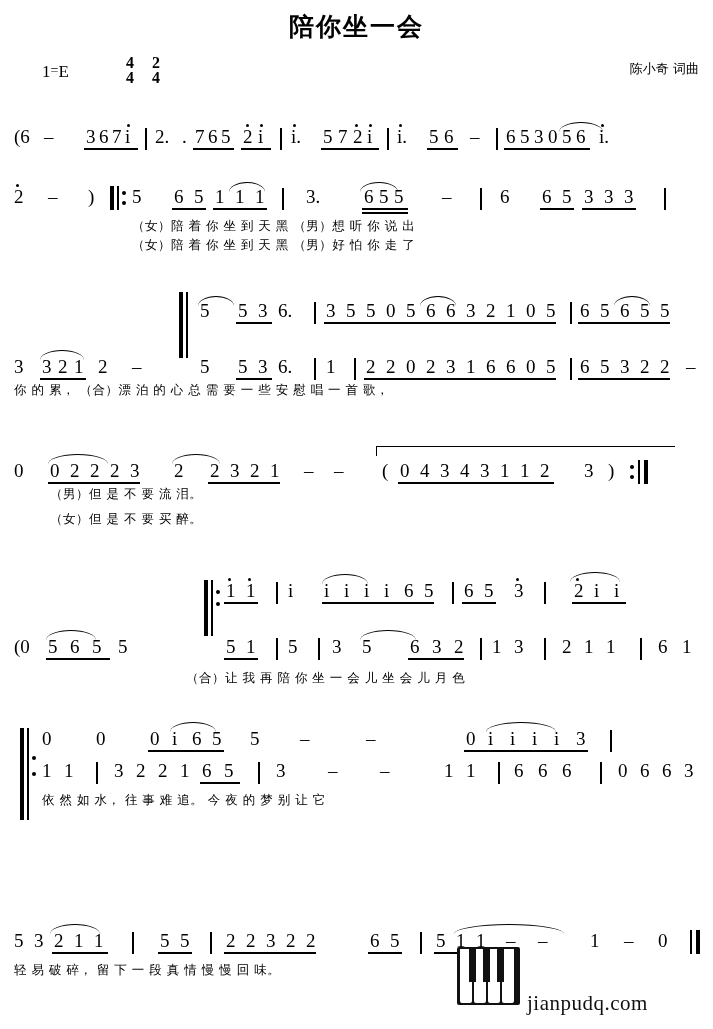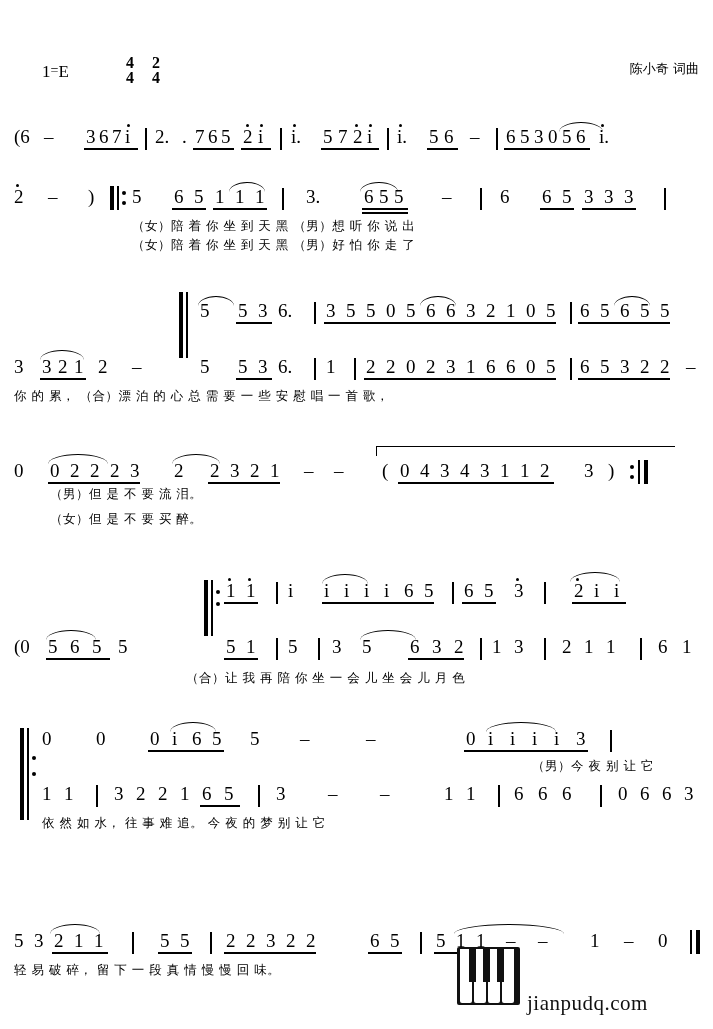--- a/index.html
+++ b/index.html
@@ -216,20 +216,21 @@
     color: #111;
     font-family: "Liberation Serif", serif;
     letter-spacing: 0.5px;
   }
 </style>
 </head>
 <body>
 
 <div class="page">
 
+  <div class="title">陪你坐一会</div>
 
 
   <div class="credits-block">
     <div class="line1">陈小奇 词曲</div>
   </div>
 
   <div class="keysig">
     <span>1</span><span class="eq">=</span><span>E</span>
   </div>
 
@@ -422,21 +423,21 @@
       <span class="bar" style="left:556px; top:2px;"></span>
 
       <span class="n" style="left:566px;">6</span>
       <span class="n" style="left:586px;">5</span>
       <span class="n" style="left:606px;">3</span>
       <span class="n" style="left:626px;">2</span>
       <span class="n" style="left:646px;">2</span>
       <span class="beam" style="left:564px; top:22px; width:92px;"></span>
       <span class="n" style="left:672px;">–</span>
     </div>
-    <div class="lyr" style="margin-top:6px;">
+    <div class="lyr" style="">
       <span class="ly" style="left:0px;">你 的 累， （合）漂 泊 的 心 总 需 要 一 些 安 慰 唱 一 首 歌，</span>
     </div>
   </div>
 
   <div class="row" style="top:460px;">
     <div class="notes">
       <span class="n" style="left:0px;">0</span>
       <span class="n" style="left:36px;">0</span>
       <span class="n" style="left:56px;">2</span>
       <span class="n" style="left:76px;">2</span>
@@ -582,23 +583,20 @@
 
       <span class="n" style="left:452px;">0</span>
       <span class="n" style="left:474px;">i</span>
       <span class="n" style="left:496px;">i</span>
       <span class="n" style="left:518px;">i</span>
       <span class="n" style="left:540px;">i</span>
       <span class="n" style="left:562px;">3</span>
       <span class="beam" style="left:450px; top:22px; width:124px;"></span>
       <span class="slur" style="left:472px; top:-6px; width:70px;"></span>
       <span class="bar" style="left:596px; top:2px;"></span>
-    </div>
-    <div class="lyr" style="margin-top:4px;">
-      <span class="ly" style="left:518px;">（男）今 夜 别 让 它</span>
     </div>
     <div class="notes" style="margin-top:6px;">
       <span class="n" style="left:28px;">1</span>
       <span class="n" style="left:50px;">1</span>
       <span class="bar" style="left:82px; top:2px;"></span>
       <span class="n" style="left:100px;">3</span>
       <span class="n" style="left:122px;">2</span>
       <span class="n" style="left:144px;">2</span>
       <span class="n" style="left:166px;">1</span>
       <span class="n" style="left:188px;">6</span>

